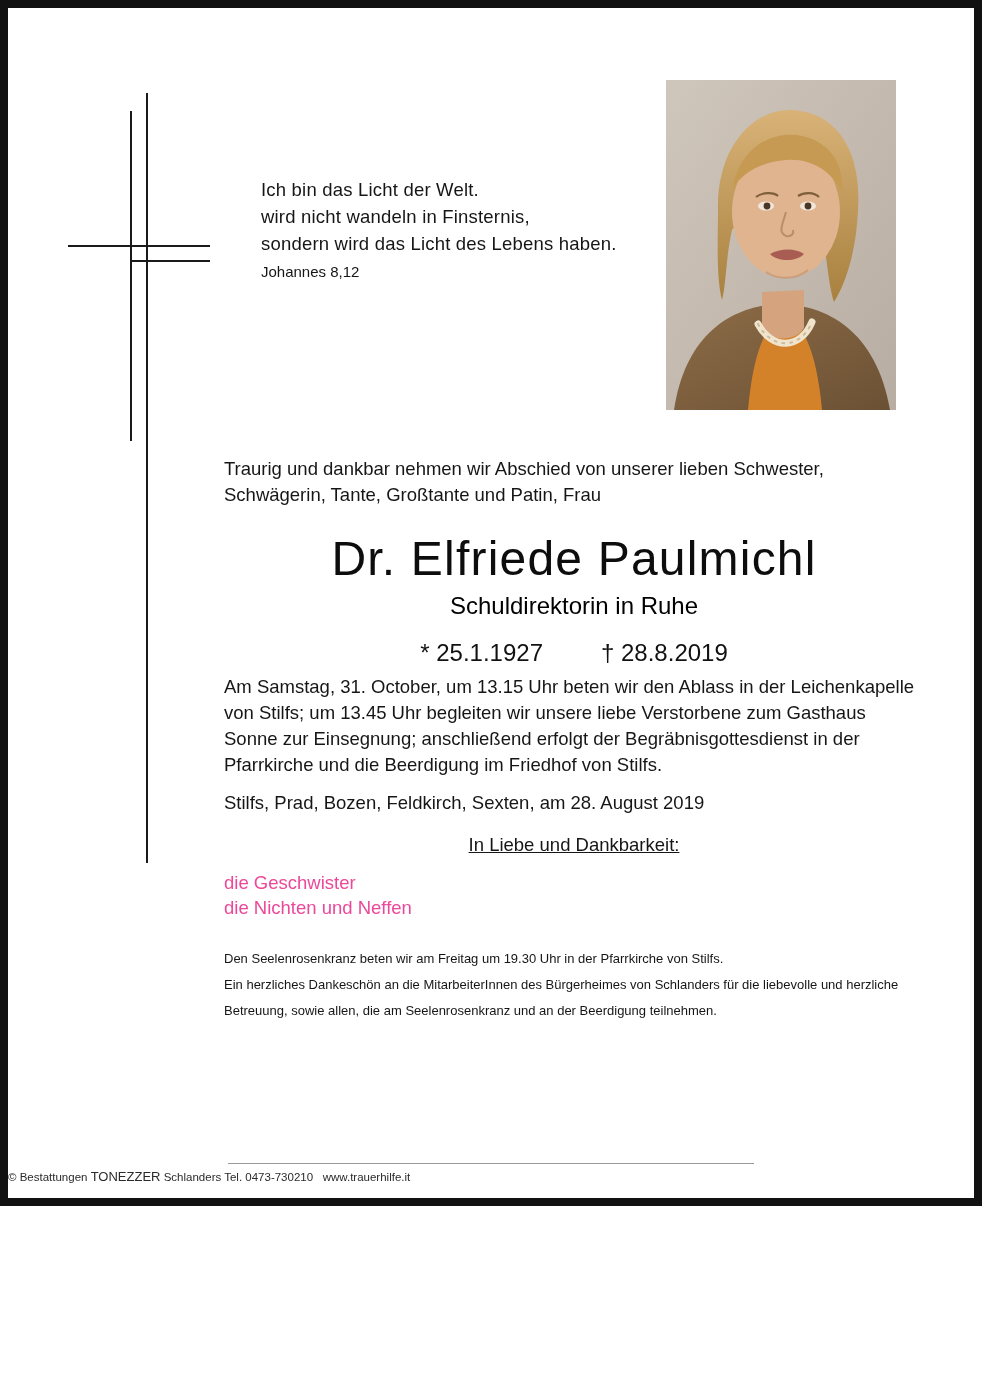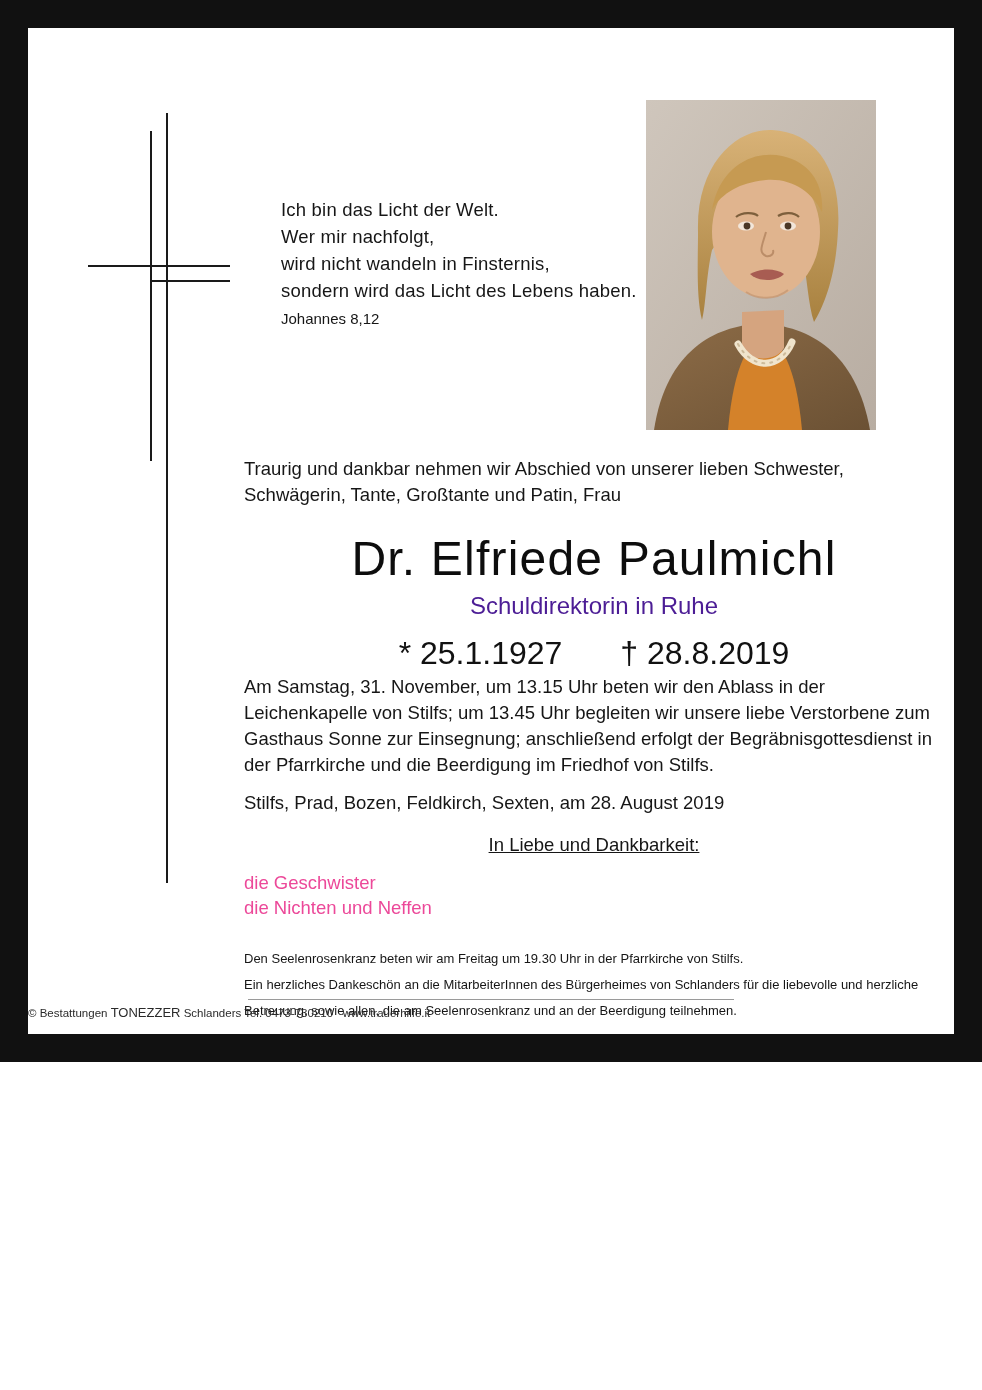--- a/index.html
+++ b/index.html
@@ -9,24 +9,24 @@
   }
   body {
     width: 982px;
     height: 1390px;
     font-family: "Liberation Sans", sans-serif;
     color: #111111;
   }
   .page {
     position: relative;
     width: 982px;
-    height: 1062px;
+    height: 1206px;
     box-sizing: border-box;
     background: #111111;
-    padding: 28px;
+    padding: 8px;
   }
   .card {
     position: relative;
     width: 100%;
     height: 100%;
     background: #ffffff;
     box-sizing: border-box;
     overflow: hidden;
   }
 
@@ -99,21 +99,21 @@
   .verse-ref {
     margin-top: 6px;
     font-size: 15px;
     color: #161616;
   }
 
   
   .body-block {
     position: absolute;
     left: 216px;
-    top: 428px;
+    top: 448px;
     width: 700px;
   }
   .intro {
     font-size: 18.5px;
     line-height: 26px;
     color: #161616;
   }
   .name {
     text-align: center;
     font-size: 48px;
@@ -121,25 +121,25 @@
     font-weight: 400;
     letter-spacing: 1.2px;
     margin-top: 22px;
     color: #0d0d0d;
   }
   .subtitle {
     text-align: center;
     font-size: 24px;
     line-height: 32px;
     margin-top: 2px;
-    color: #4c1d95;
+    color: #000000;
   }
   .dates {
     text-align: center;
-    font-size: 32px;
+    font-size: 24px;
     line-height: 34px;
     margin-top: 14px;
     color: #111111;
   }
   .dates .gap { display: inline-block; width: 58px; }
 
   .para {
     font-size: 18.5px;
     line-height: 26px;
     color: #161616;
@@ -257,36 +257,35 @@
 
         <path d="M100 192 C 112 200, 130 200, 142 190" stroke="#c29470" stroke-width="2" fill="none" opacity="0.7"></path>
 
         <path d="M92 244 C 106 270, 134 270, 146 242" stroke="#f0e4cc" stroke-width="7" fill="none" stroke-linecap="round"></path>
         <path d="M92 244 C 106 270, 134 270, 146 242" stroke="#cdbb9b" stroke-width="2" fill="none" stroke-dasharray="2 6" stroke-linecap="round"></path>
       </svg>
     </div>
 
     <div class="verse">
       <div class="verse-line">Ich bin das Licht der Welt.</div>
-      <div class="verse-line">Wer mir nachfolgt,</div>
       <div class="verse-line">wird nicht wandeln in Finsternis,</div>
       <div class="verse-line">sondern wird das Licht des Lebens haben.</div>
       <div class="verse-ref">Johannes 8,12</div>
     </div>
 
     <div class="body-block">
       <div class="intro">Traurig und dankbar nehmen wir Abschied von unserer lieben Schwester, Schwägerin, Tante, Großtante und Patin, Frau</div>
 
       <div class="name">Dr. Elfriede Paulmichl</div>
       <div class="subtitle">Schuldirektorin in Ruhe</div>
       <div class="dates">
         <span>* 25.1.1927</span><span class="gap"></span><span>† 28.8.2019</span>
       </div>
 
-      <div class="para tight">Am Samstag, 31. November, um 13.15 Uhr beten wir den Ablass in der Leichenkapelle von Stilfs; um 13.45 Uhr begleiten wir unsere liebe Verstorbene zum Gasthaus Sonne zur Einsegnung; anschließend erfolgt der Begräbnisgottesdienst in der Pfarrkirche und die Beerdigung im Friedhof von Stilfs.</div>
+      <div class="para tight">Am Samstag, 31. October, um 13.15 Uhr beten wir den Ablass in der Leichenkapelle von Stilfs; um 13.45 Uhr begleiten wir unsere liebe Verstorbene zum Gasthaus Sonne zur Einsegnung; anschließend erfolgt der Begräbnisgottesdienst in der Pfarrkirche und die Beerdigung im Friedhof von Stilfs.</div>
       <div class="para block">Stilfs, Prad, Bozen, Feldkirch, Sexten, am 28. August 2019</div>
 
       <div class="thanks-head">In Liebe und Dankbarkeit:</div>
 
       <div class="family">
         <div class="family-row">
           <div class="family-label">die Geschwister</div>
         </div>
         <div class="family-row">
           <div class="family-label">die Nichten und Neffen</div>

